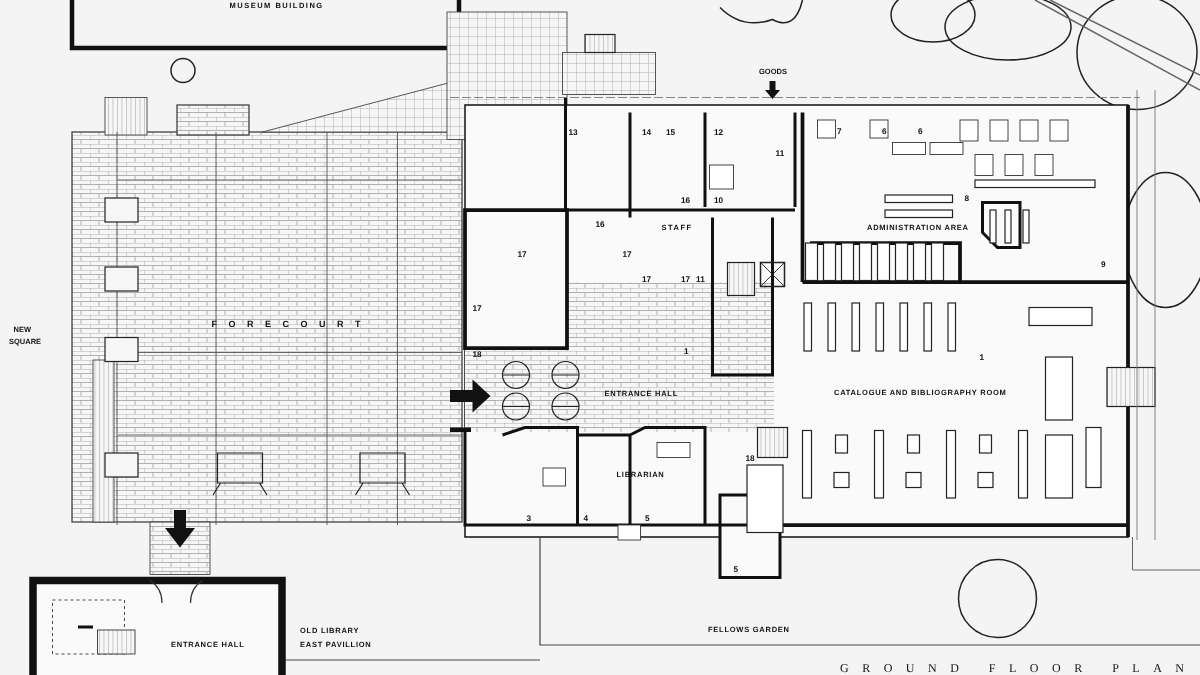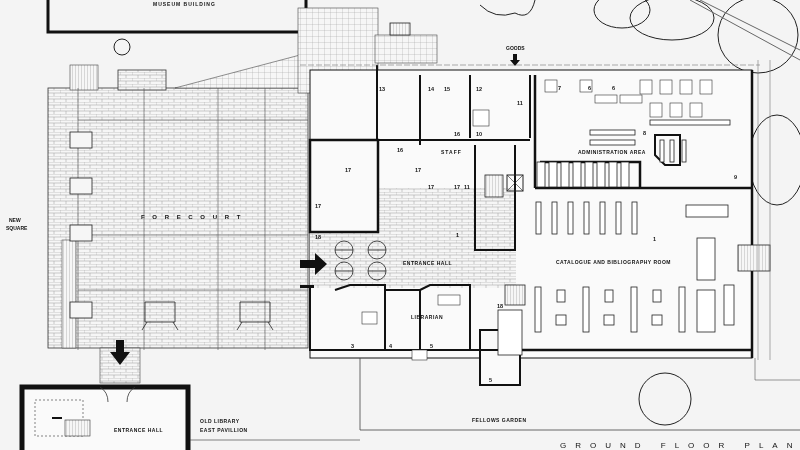--- a/index.html
+++ b/index.html
@@ -2,21 +2,21 @@
 <html><head>
 <meta charset="utf-8">
 <style>
   html,body{margin:0;padding:0;background:#f4f4f4;}
   body{width:800px;height:450px;overflow:hidden;position:relative;font-family:"DejaVu Sans",sans-serif;}
   #plan{position:absolute;left:0;top:0;width:800px;height:450px;}
   .lbl{position:absolute;font-family:"Liberation Sans",sans-serif;font-weight:bold;color:#111;letter-spacing:1px;white-space:nowrap;}
   .s5{font-size:5px;}
   .s6{font-size:6px;}
   .num{position:absolute;font-family:"Liberation Sans",sans-serif;font-size:5.5px;font-weight:bold;color:#111;}
-  .title{position:absolute;font-family:Liberation Sans, sans-serif;font-size:8px;letter-spacing:9px;color:#111;white-space:nowrap;}
+  .title{position:absolute;font-family:Liberation Serif, serif;font-size:8px;letter-spacing:9px;color:#111;white-space:nowrap;}
 </style>
 </head>
 <body>
 
 <svg id="plan" viewBox="0 0 800 450" xmlns="http://www.w3.org/2000/svg">
   <defs>
     <pattern id="paving" width="12" height="6" patternUnits="userSpaceOnUse">
       <rect width="12" height="6" fill="#f6f6f6"></rect>
       <path d="M0 0H12M0 3H12M0 0V3M6 3V6" stroke="#9a9a9a" stroke-width="0.5" fill="none"></path>
     </pattern>

